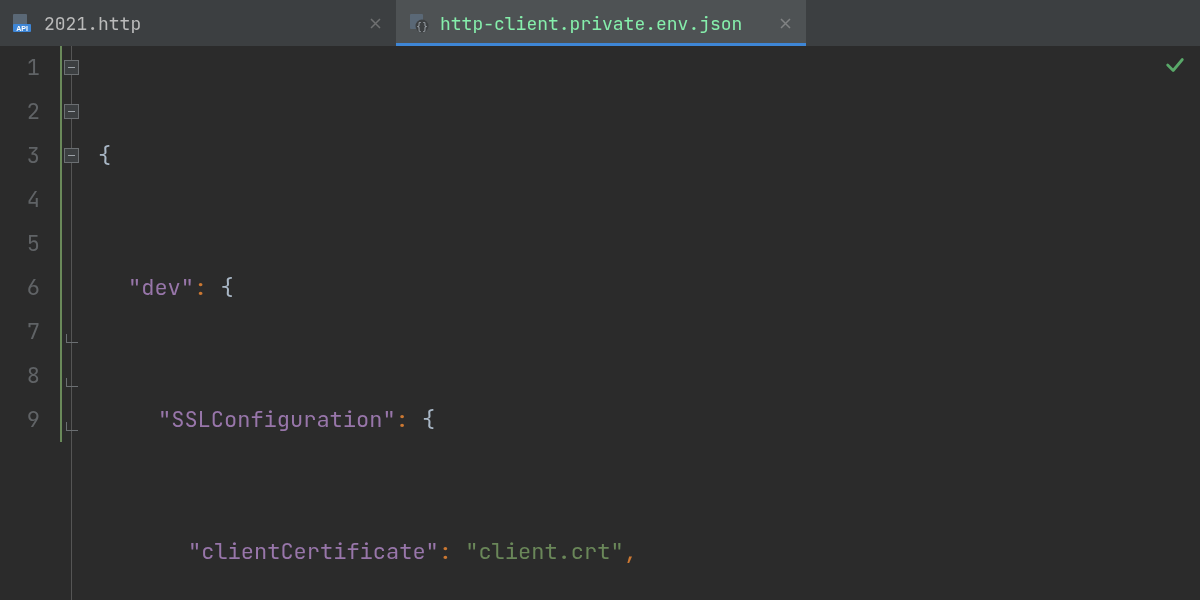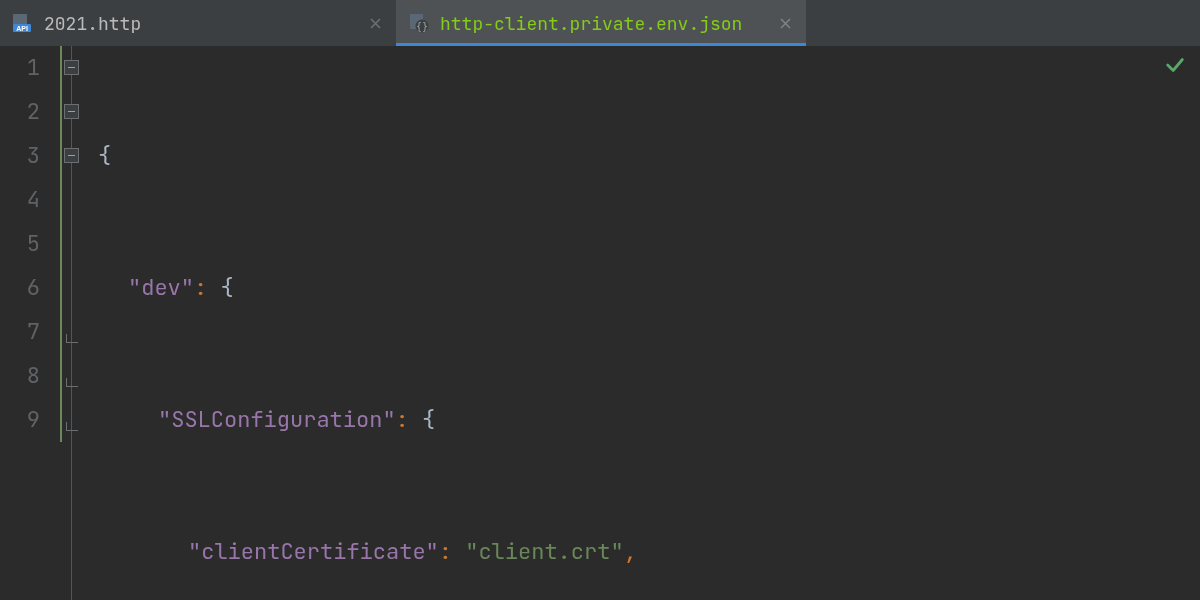--- a/index.html
+++ b/index.html
@@ -32,21 +32,21 @@
   .tab.inactive { background: #3c3f41; width: 396px; }
   .tab.active   { background: #4e5254; width: 410px; }
   .tab.active::after {
     content: "";
     position: absolute;
     left: 0; right: 0; bottom: 0;
     height: 3px;
     background: #3e86d6;
   }
   .tab .label { flex: 1; white-space: nowrap; overflow: hidden; }
-  .tab.active .label { color: #84cc16; }
+  .tab.active .label { color: #86efac; }
   .tab .close {
     width: 14px; height: 14px; opacity: .55;
     display: flex; align-items: center; justify-content: center;
   }
   .tab .close svg { display:block; }
   .tab .icon { width: 22px; height: 22px; display:flex; align-items:center; justify-content:center; }
 
   
   .editor {
     position: relative;

